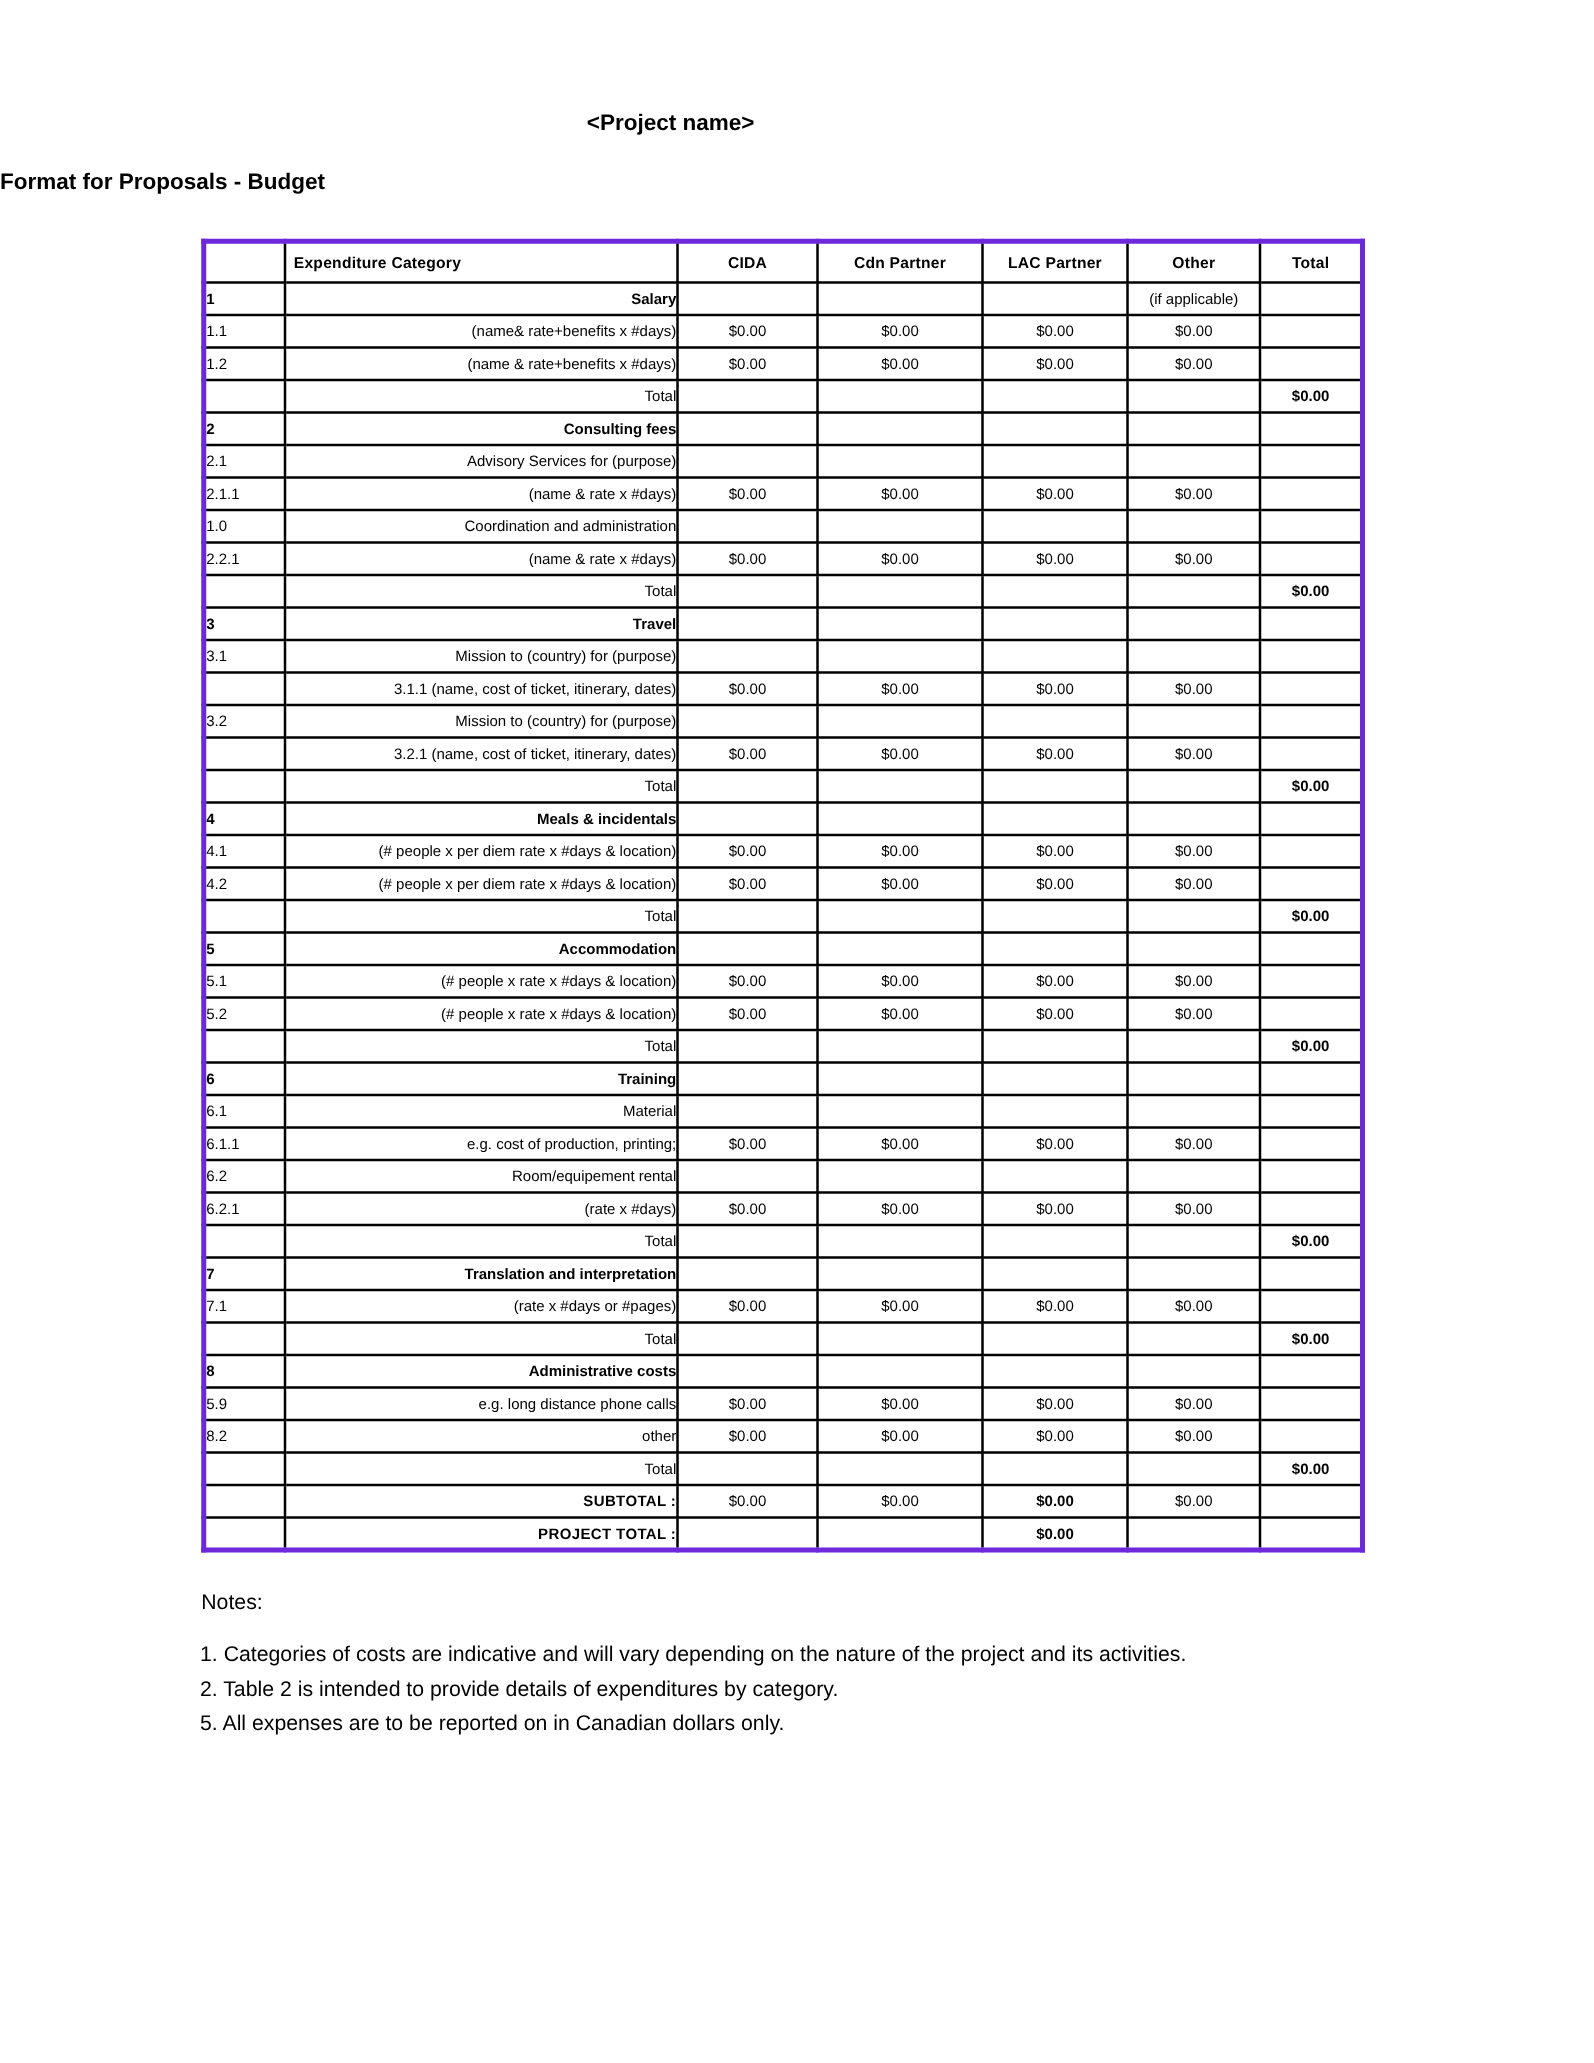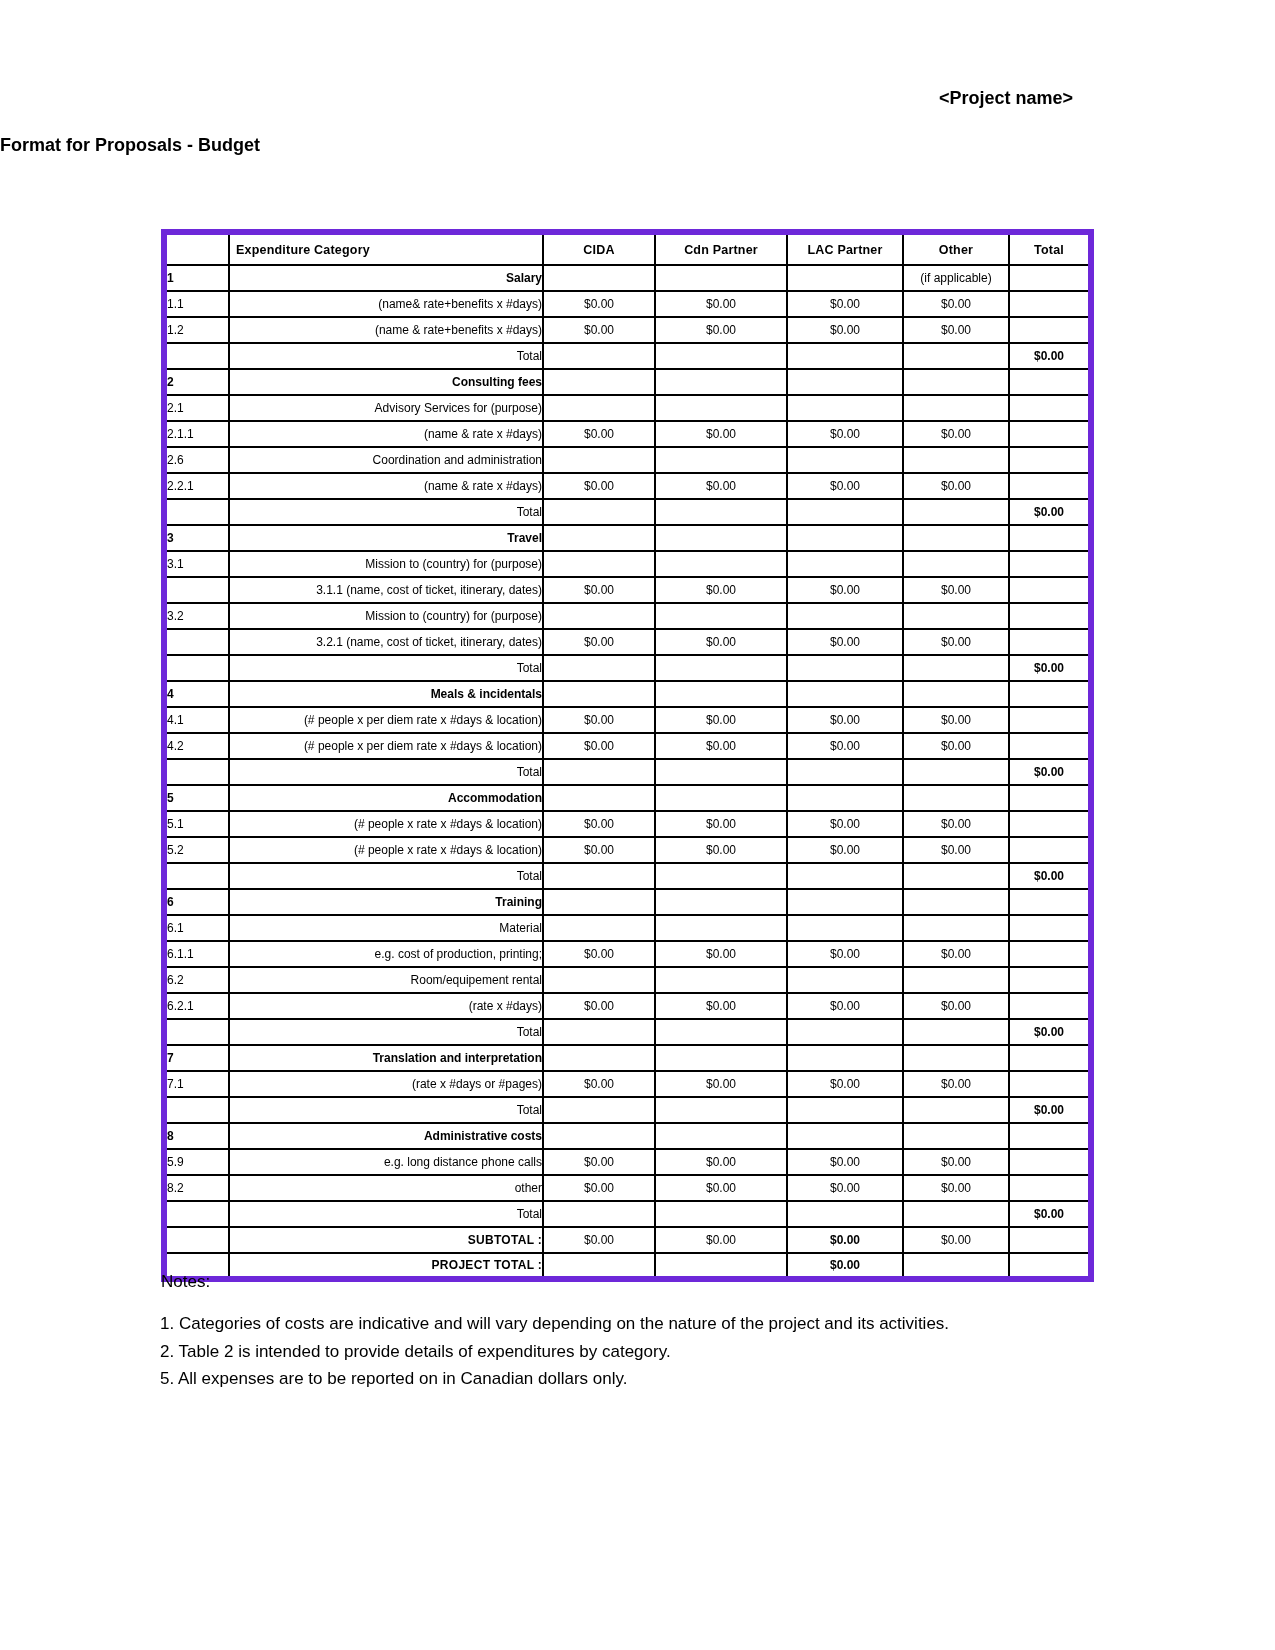--- a/index.html
+++ b/index.html
@@ -6,31 +6,30 @@
   body {
     width: 1275px;
     height: 1650px;
     background: #ffffff;
     color: #000000;
     font-family: "Liberation Sans", sans-serif;
     position: relative;
   }
   .title {
     position: absolute; top: 88px; left: 0; width: 1073px;
-    text-align: right; font-weight: bold; font-size: 18px;
+    text-align: center; font-weight: bold; font-size: 18px;
   }
   .subtitle {
     position: absolute; top: 135px; left: 0; width: 1275px;
     text-align: left; font-weight: bold; font-size: 18px;
   }
   table.budget {
     position: absolute; left: 161px; top: 191px;
     width: 927px; border-collapse: collapse; table-layout: fixed;
-    border: 6px solid #6d28d9;
-    margin-top: 38px;
+    border: 4px solid #6d28d9;
   }
   .budget th, .budget td {
     border: 2px solid #000;
     height: 26px;
     padding: 0;
     font-size: 12px;
     vertical-align: middle;
     overflow: hidden;
     white-space: nowrap;
     box-sizing: border-box;
@@ -141,21 +140,21 @@
         <tr>
           <td class="num">2.1.1</td>
           <td class="cat">(name &amp; rate x #days)</td>
           <td class="money">$0.00</td>
           <td class="money">$0.00</td>
           <td class="money">$0.00</td>
           <td class="money">$0.00</td>
           <td class="money tot"></td>
         </tr>
         <tr>
-          <td class="num">2.6</td>
+          <td class="num">1.0</td>
           <td class="cat">Coordination and administration</td>
           <td class="money"></td>
           <td class="money"></td>
           <td class="money"></td>
           <td class="money"></td>
           <td class="money tot"></td>
         </tr>
         <tr>
           <td class="num">2.2.1</td>
           <td class="cat">(name &amp; rate x #days)</td>

